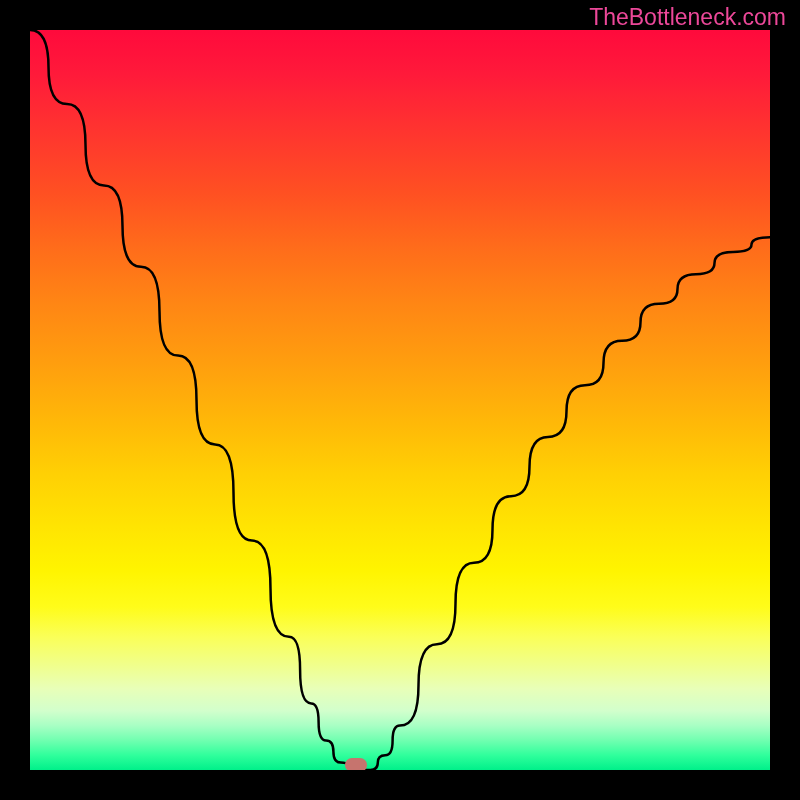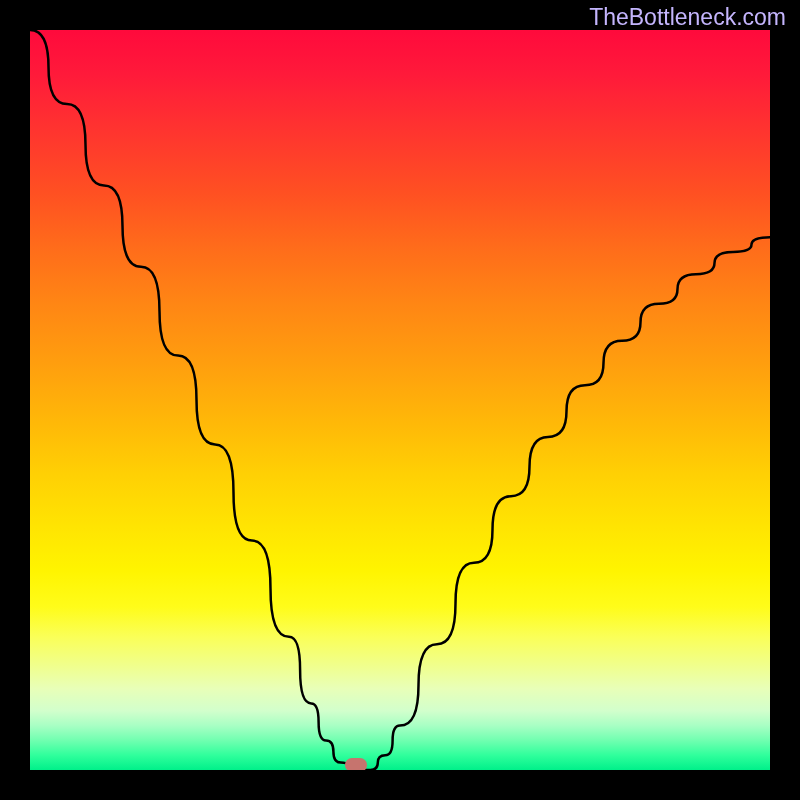--- a/index.html
+++ b/index.html
@@ -12,21 +12,21 @@
     height: 800px;
     position: relative;
     background: #000;
   }
   .watermark {
     position: absolute;
     top: 4px;
     right: 14px;
     font-family: Arial, Helvetica, sans-serif;
     font-size: 23px;
-    color: #c4b5fd;
+    color: #ec4899;
     font-weight: 500;
     z-index: 10;
   }
   .plot-area {
     position: absolute;
     left: 30px;
     top: 30px;
     width: 740px;
     height: 740px;
     overflow: hidden;

